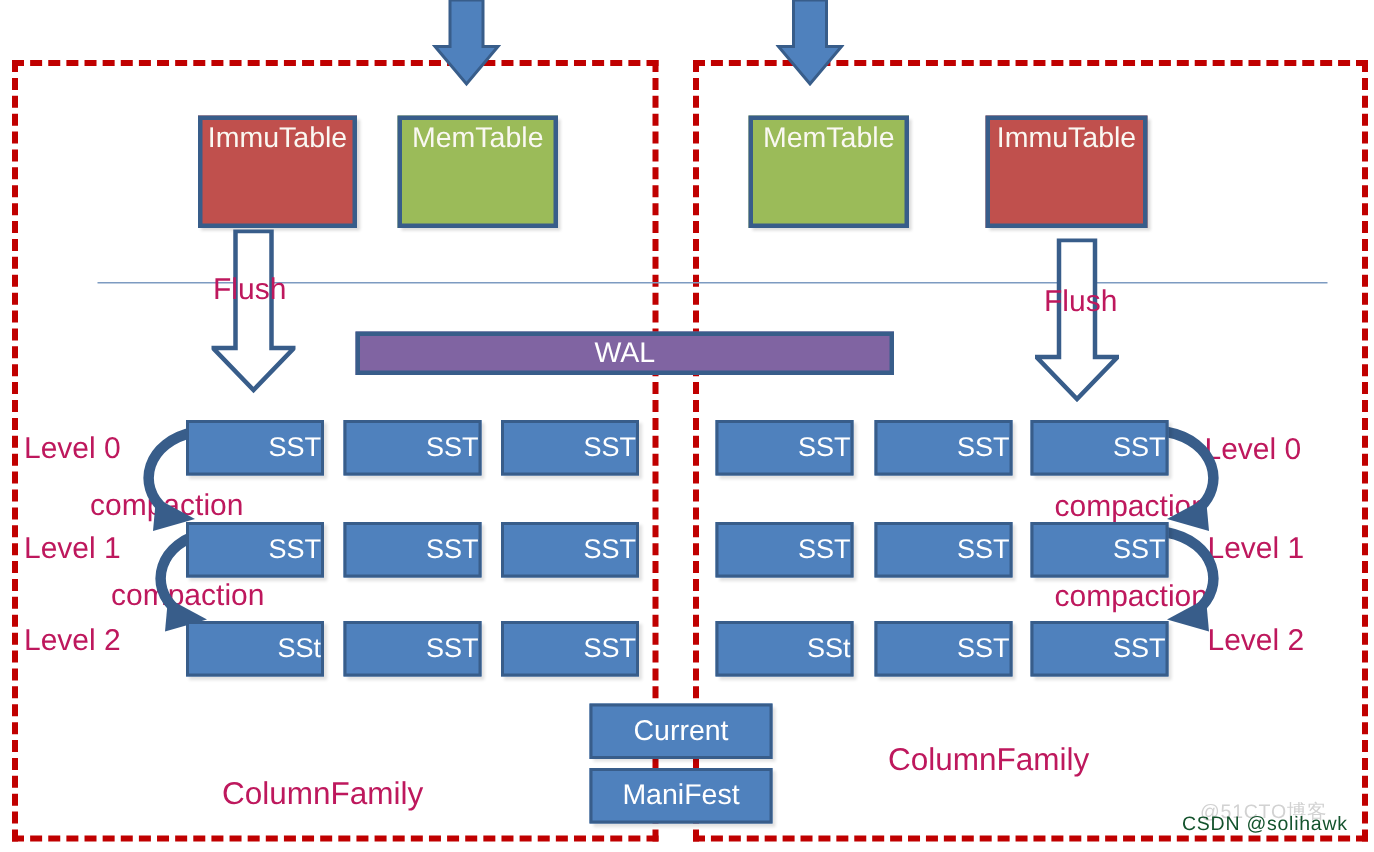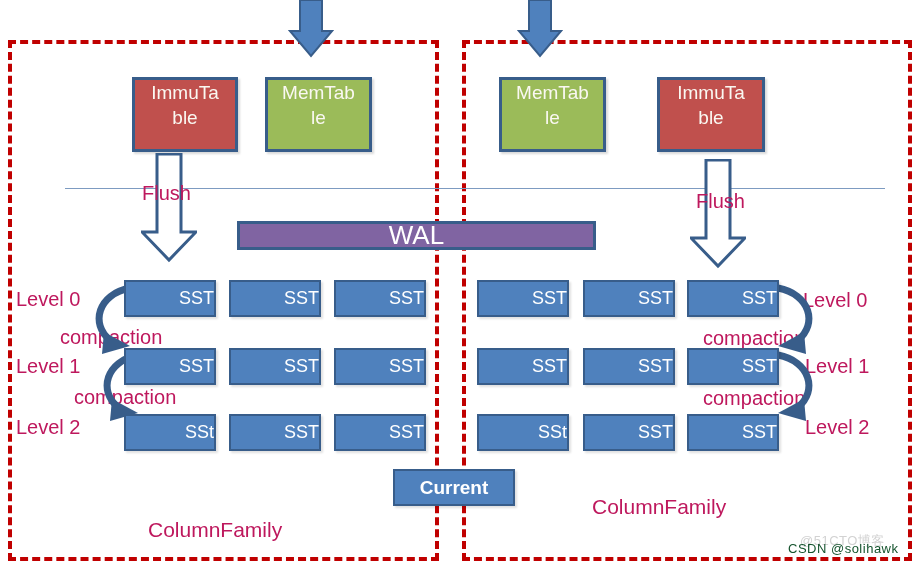--- a/index.html
+++ b/index.html
@@ -8,40 +8,40 @@
     background:#fff;font-family:"Liberation Sans",sans-serif;
   }
   .abs{position:absolute;}
   .dashed-box{
     position:absolute;border:4px dashed var(--dash);box-sizing:border-box;
     background:transparent;
   }
   .bigbox{
     position:absolute;width:106px;height:75px;border:3px solid var(--border);
     box-sizing:border-box;color:#faf8f2;text-align:center;font-size:19px;
-    line-height:25px;display:flex;flex-direction:column;justify-content:flex-start;
+    line-height:25px;display:flex;flex-direction:row;justify-content:center;
     box-shadow:2px 2px 2px rgba(0,0,0,.15);
   }
   .red{background:var(--red);} .green{background:var(--green);}
   .sst{
     position:absolute;width:92px;height:37px;background:var(--blue);
     border:2px solid var(--border);box-sizing:border-box;color:#fff;
     display:flex;align-items:center;justify-content:flex-end;font-size:18px;
     box-shadow:2px 2px 2px rgba(0,0,0,.12);
   }
   .filebox{
     position:absolute;width:122px;height:37px;background:var(--blue);
     border:2px solid var(--border);box-sizing:border-box;color:#fff;
     display:flex;align-items:center;justify-content:center;font-size:19px;
     box-shadow:2px 2px 2px rgba(0,0,0,.12);
   }
   .walbar{
     position:absolute;left:237px;top:221px;width:359px;height:29px;
     background:var(--purple);border:3px solid var(--border);box-sizing:border-box;
-    color:#fff;display:flex;align-items:center;justify-content:center;font-size:26px;
+    color:#fff;display:flex;align-items:center;justify-content:center;font-size:19px;
   }
   .lbl{position:absolute;color:#be185d;font-size:20px;white-space:nowrap;}
   .cf{font-size:21px;}
   .hline{position:absolute;left:65px;top:188px;width:820px;height:1px;background:#7d9bc1;}
   .wm{position:absolute;white-space:nowrap;font-size:13px;letter-spacing:.5px;}
   .wm-back{color:#d2d2d2;}
   .wm-front{color:#14532d;}
   svg{display:block;}
 </style>
 </head>
@@ -170,22 +170,25 @@
   <div class="sst" style="left:477px;top:414px;">
       <span>SSt</span>
     </div>
   <div class="sst" style="left:583px;top:414px;">
       <span>SST</span>
     </div>
   <div class="sst" style="left:687px;top:414px;">
       <span>SST</span>
     </div>
 
-  <div class="filebox" style="left:393px;top:469px;font-weight:bold;">
+  <div class="filebox" style="left:393px;top:469px;">
     <span>Current</span>
+  </div>
+  <div class="filebox" style="left:393px;top:512px;">
+    <span>ManiFest</span>
   </div>
 
   <div class="lbl cf" style="left:148px;top:518px;">ColumnFamily</div>
   <div class="lbl cf" style="left:592px;top:495px;">ColumnFamily</div>
 
   <div class="wm wm-back" style="left:800px;top:532px;">@51CTO博客</div>
   <div class="wm wm-front" style="left:788px;top:541px;">CSDN @solihawk</div>
 
 </div>
 

